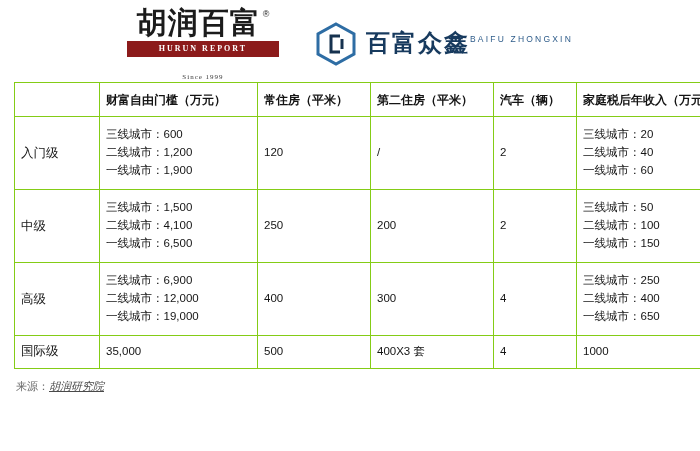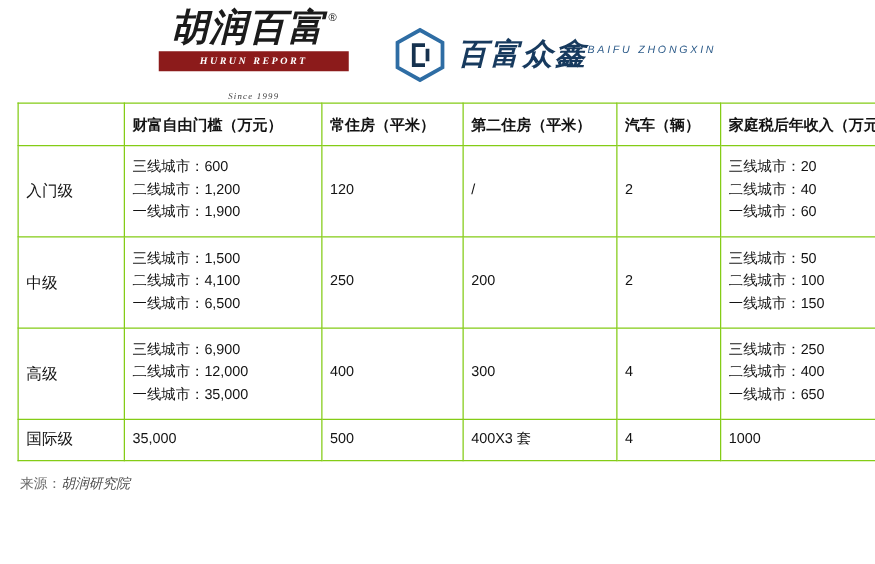--- a/index.html
+++ b/index.html
@@ -24,21 +24,20 @@
 
   
   .header {
     height: 78px;
     display: flex;
     align-items: center;
     justify-content: center;
     gap: 35px;
     padding-top: 10px;
     box-sizing: border-box;
-    font-style: italic;
   }
   .logo-hurun {
     display: flex;
     flex-direction: column;
     align-items: center;
     position: relative;
   }
   .hurun-top {
     display: flex;
     align-items: flex-start;
@@ -149,21 +148,21 @@
   .tall td { height: 60px; }
   .mid-align { vertical-align: middle; }
 
   .source {
     margin: 10px 0 0 16px;
     font-size: 11px;
     color: #4a4a4a;
     font-family: "DejaVu Sans", sans-serif;
   }
   .source .src-label { color: #6a6a6a; }
-  .source .src-name { font-style: italic; }
+  .source .src-name { font-style: italic; text-decoration: underline; }
 </style>
 </head>
 <body>
 
 <div class="page">
 
   <div class="header">
 
     <div class="logo-hurun">
       <div class="hurun-top">
@@ -238,21 +237,21 @@
             <div>二线城市：100</div>
             <div>一线城市：150</div>
           </td>
         </tr>
 
         <tr class="tall">
           <td class="c-label">高级</td>
           <td class="cell-lines">
             <div>三线城市：6,900</div>
             <div>二线城市：12,000</div>
-            <div>一线城市：35,000</div>
+            <div>一线城市：19,000</div>
           </td>
           <td class="mid-align">400</td>
           <td class="mid-align">300</td>
           <td class="mid-align">4</td>
           <td class="cell-lines">
             <div>三线城市：250</div>
             <div>二线城市：400</div>
             <div>一线城市：650</div>
           </td>
         </tr>

